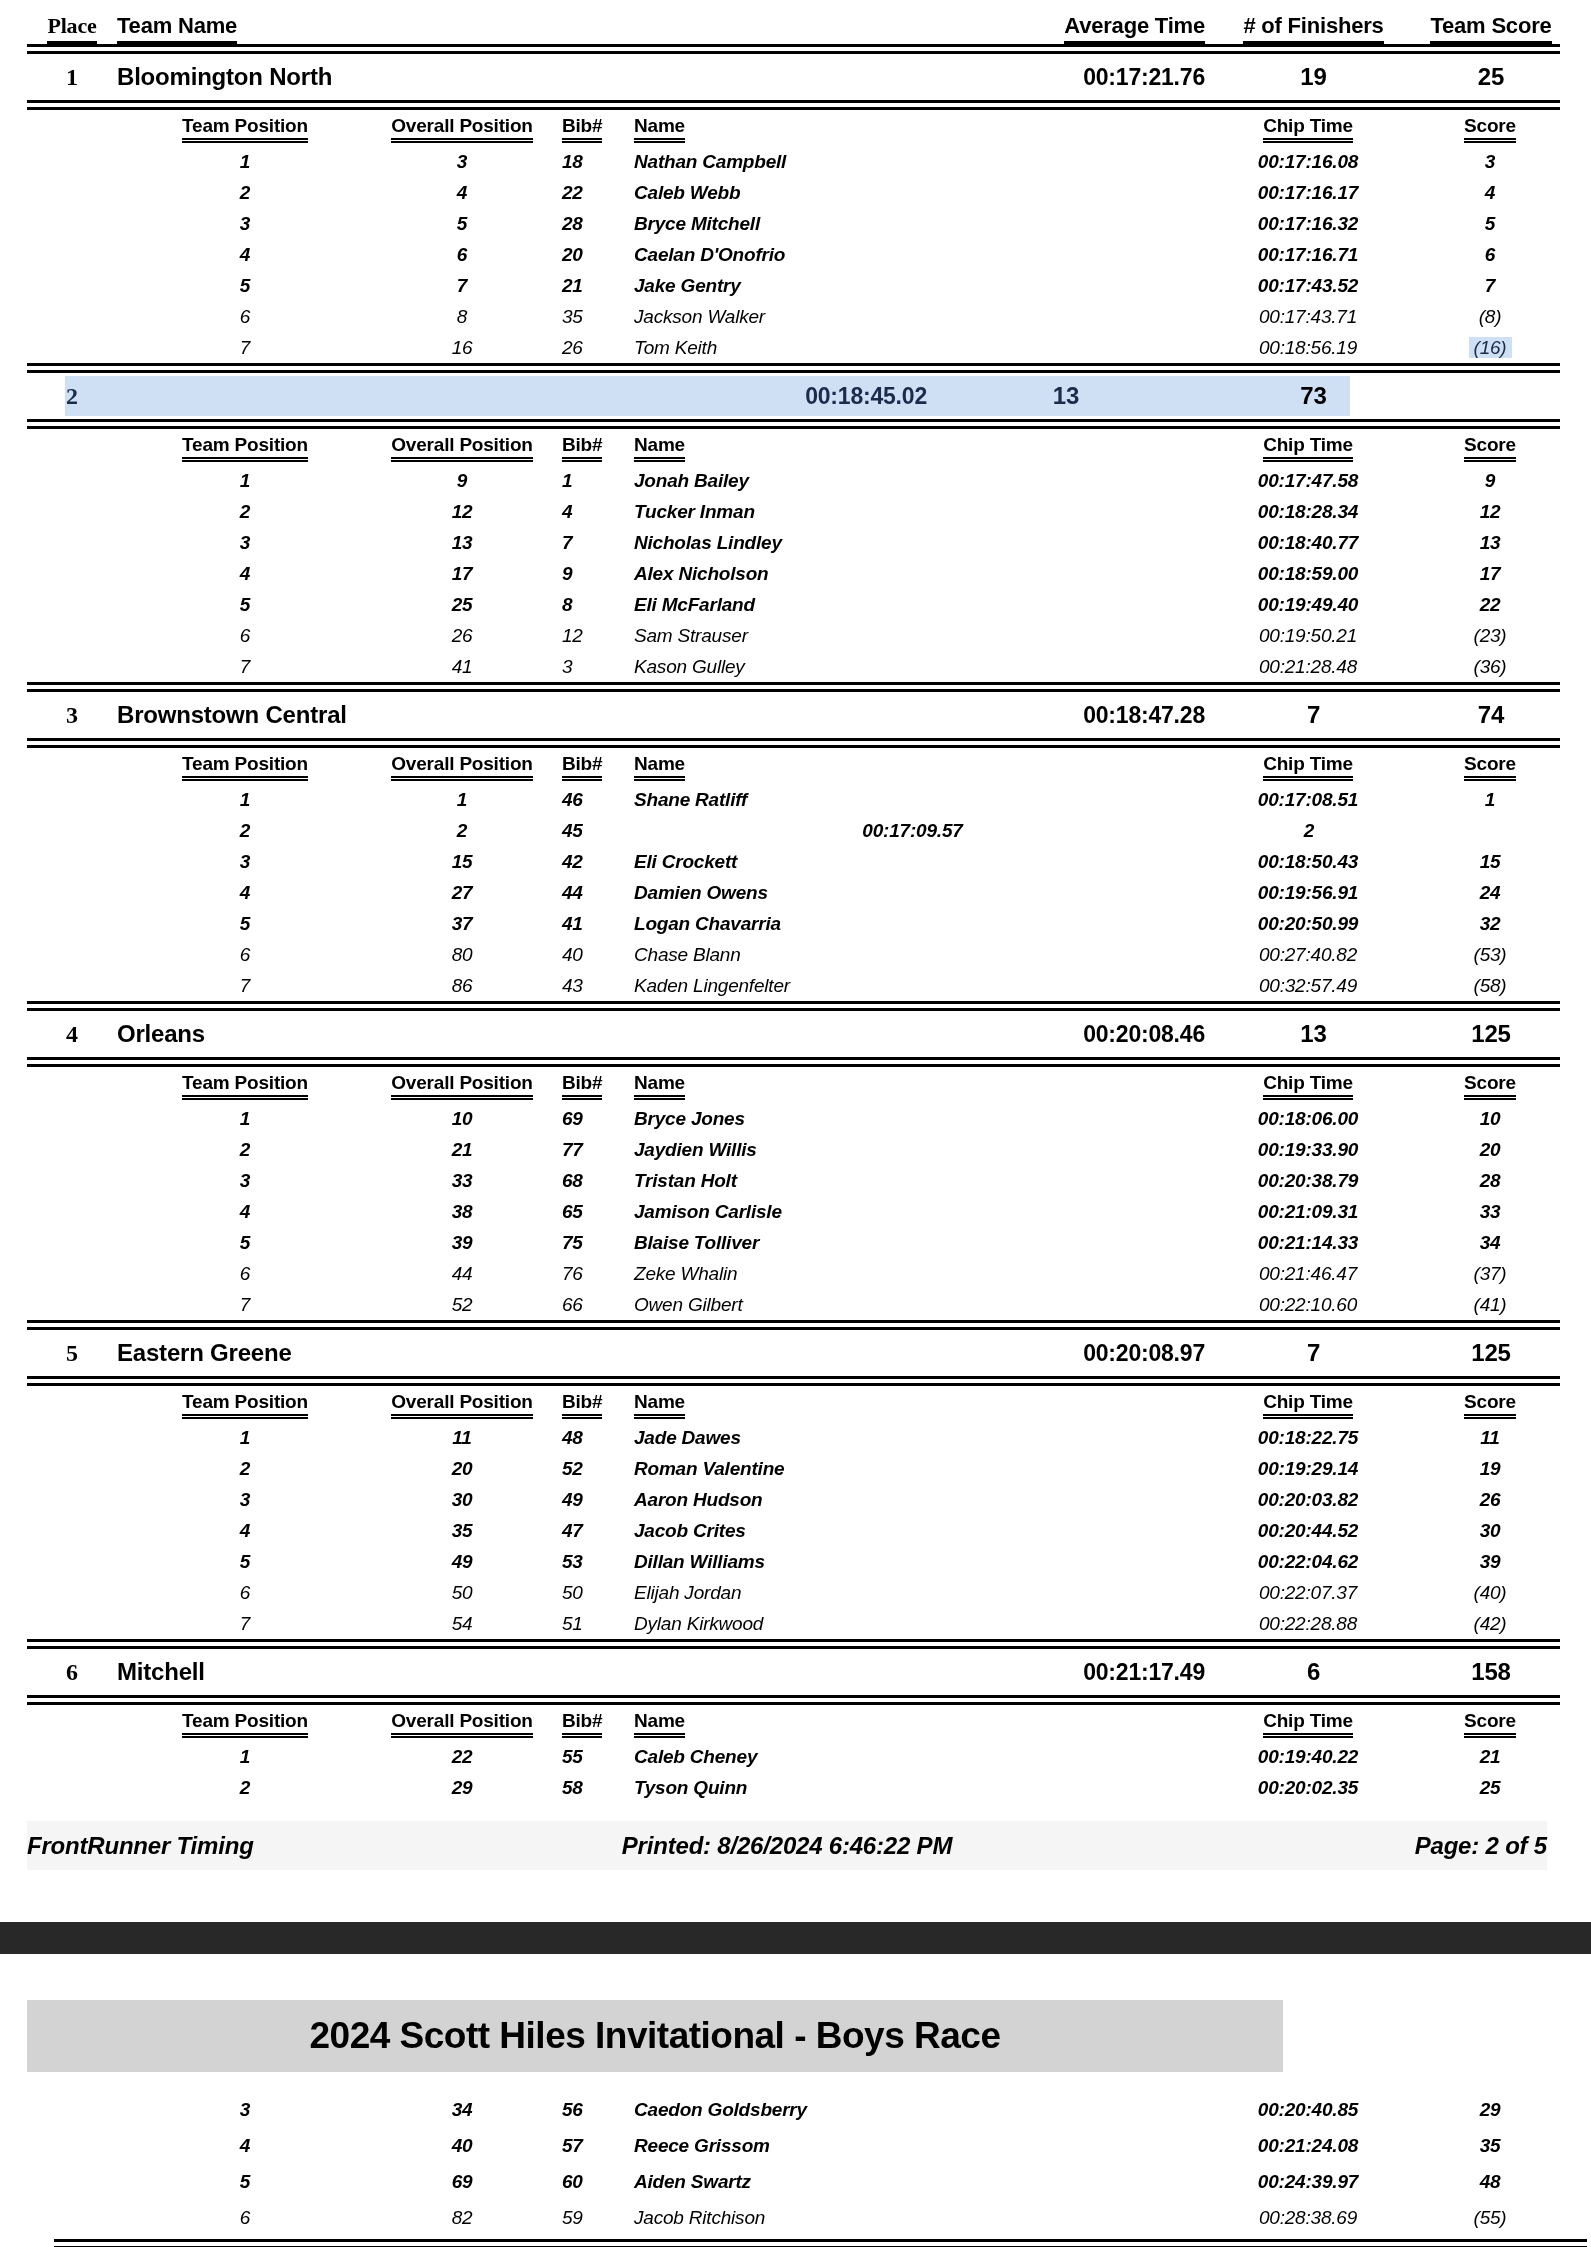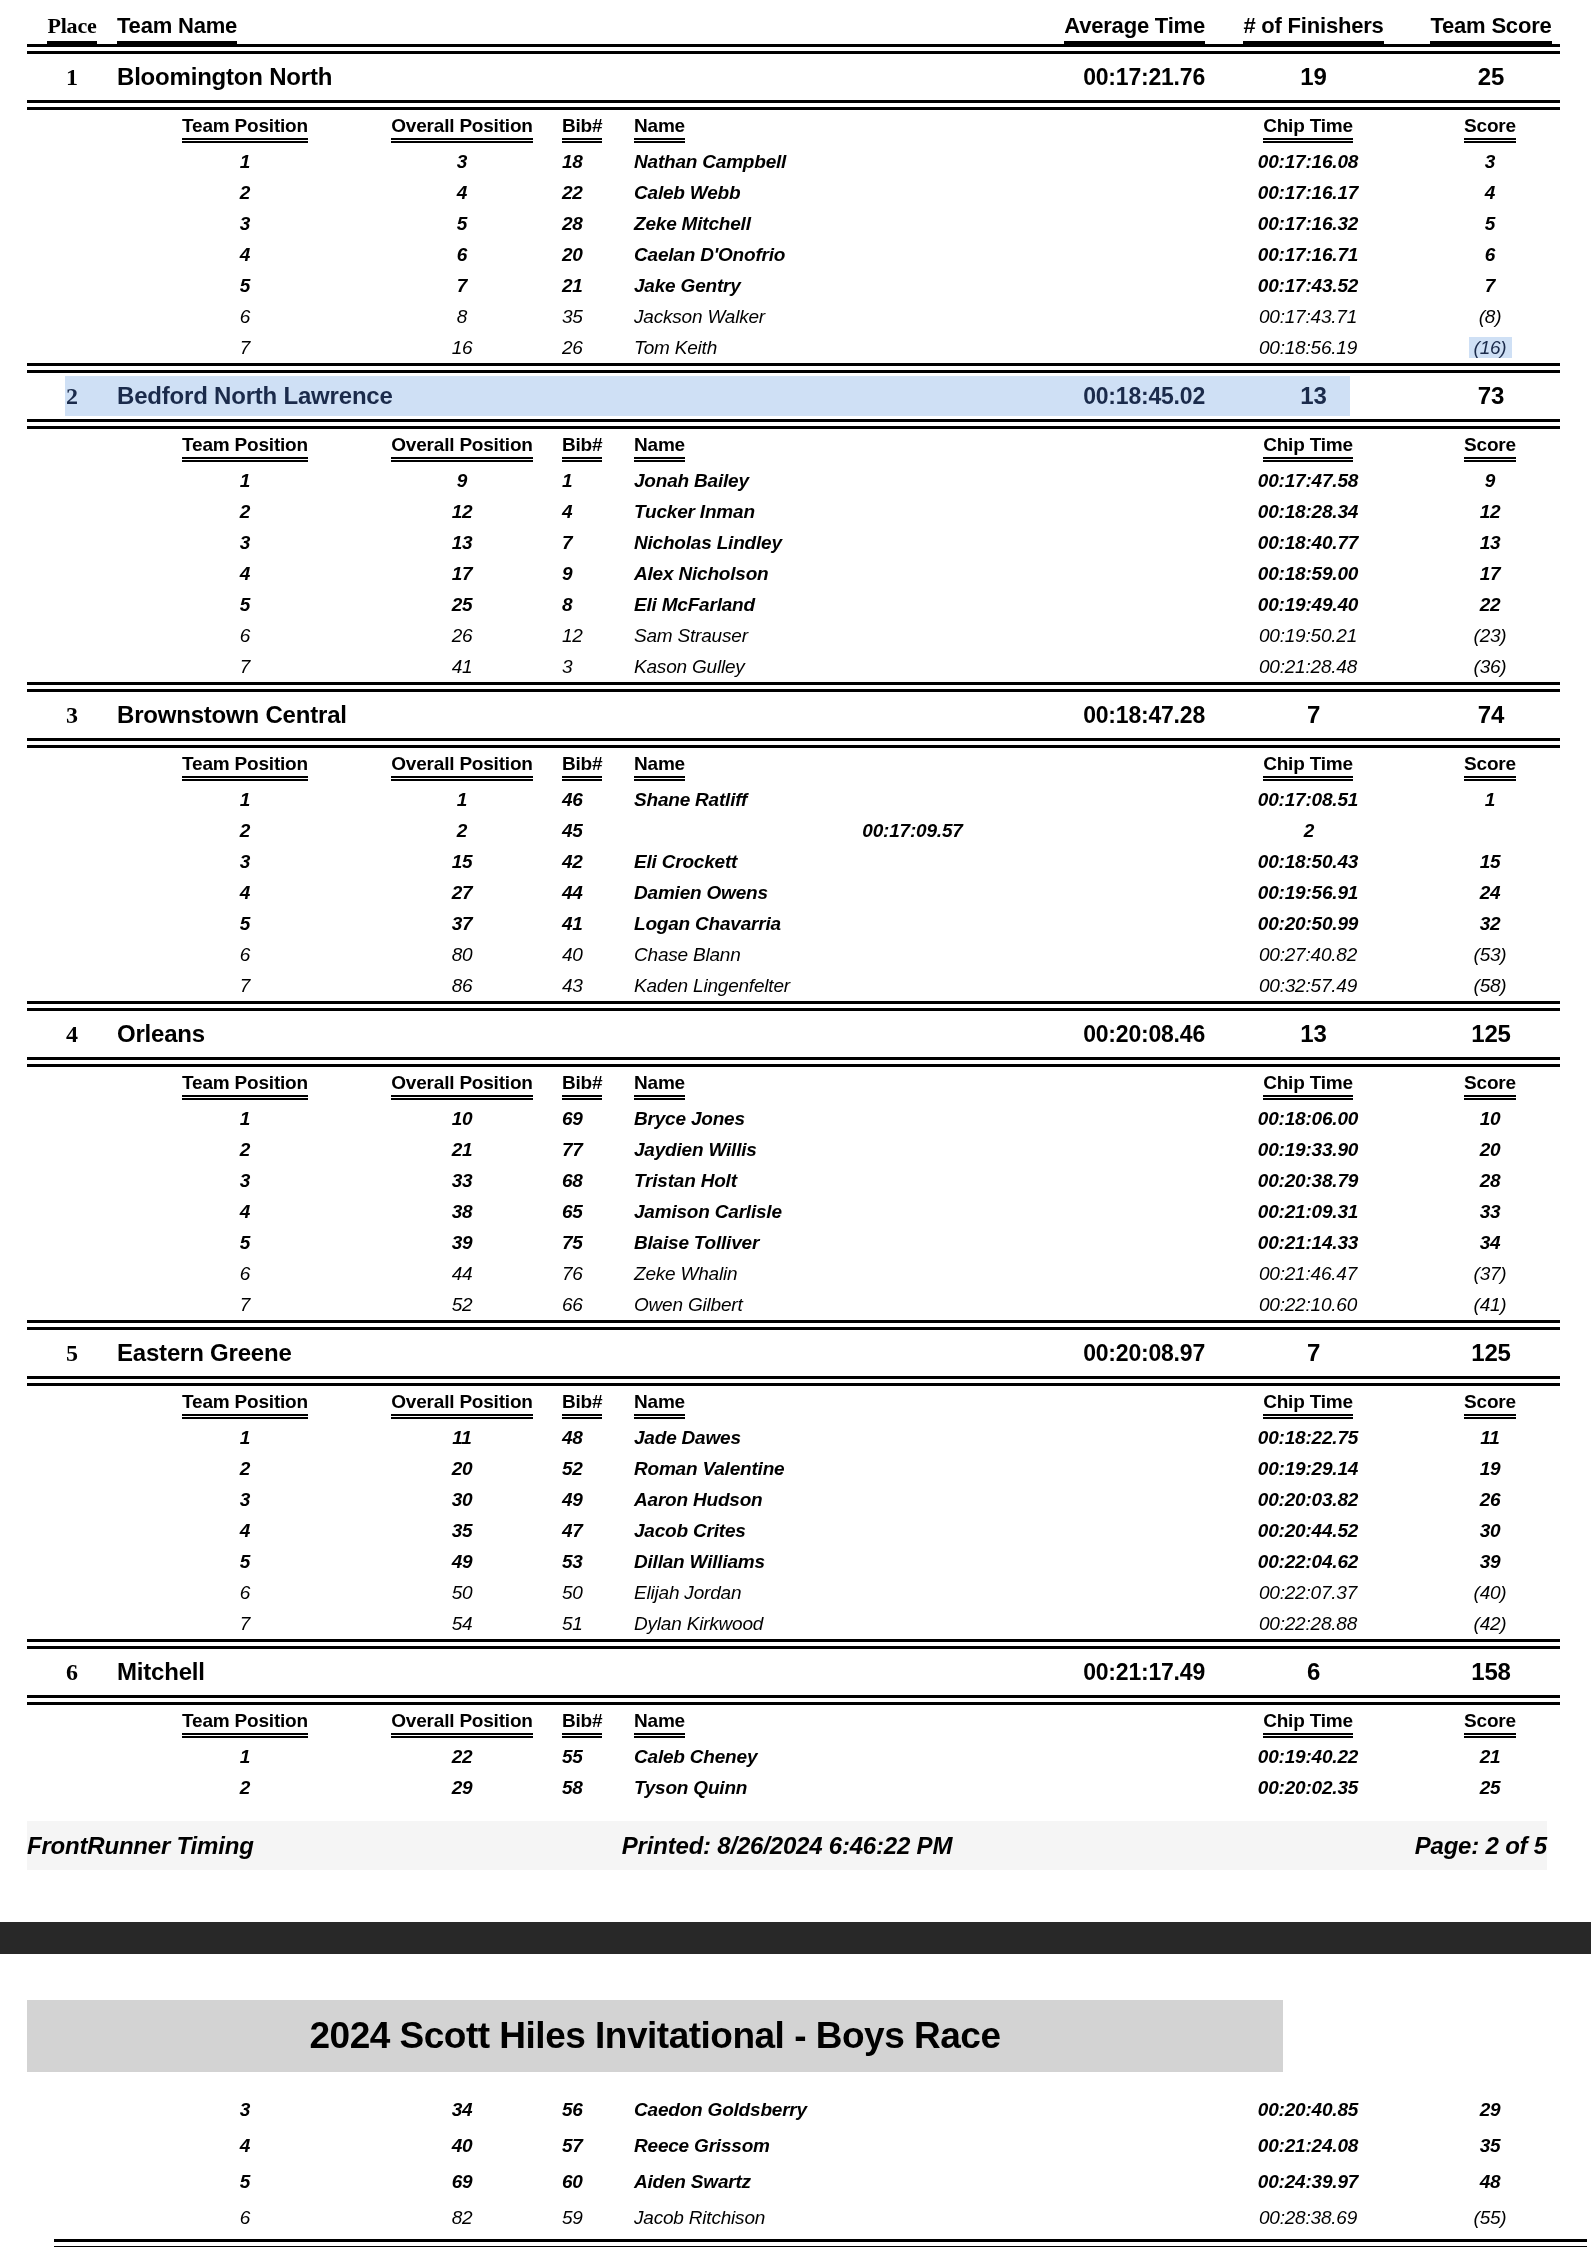--- a/index.html
+++ b/index.html
@@ -110,21 +110,21 @@
     <div class="cell pad-name">Caleb Webb</div>
     <div class="cell ctr">00:17:16.17</div>
     <div class="cell ctr pad-score"><span class="score-text">4</span></div>
   </div>
 
   <div class="runner-grid runner-row">
     <div class="cell"></div>
     <div class="cell ctr">3</div>
     <div class="cell ctr pad-overall">5</div>
     <div class="cell">28</div>
-    <div class="cell pad-name">Zeke Mitchell</div>
+    <div class="cell pad-name">Bryce Mitchell</div>
     <div class="cell ctr">00:17:16.32</div>
     <div class="cell ctr pad-score"><span class="score-text">5</span></div>
   </div>
 
   <div class="runner-grid runner-row">
     <div class="cell"></div>
     <div class="cell ctr">4</div>
     <div class="cell ctr pad-overall">6</div>
     <div class="cell">20</div>
     <div class="cell pad-name">Caelan D'Onofrio</div>
@@ -161,21 +161,20 @@
     <div class="cell ctr">00:18:56.19</div>
     <div class="cell ctr pad-score"><span class="score-text score-hl">(16)</span></div>
   </div>
 </div>
     <div class="drule trail-rule"></div>
   </div>
 
   <div class="team-block">
     <div class="main-row team-row hl">
       <div class="cell c-place hlt">2</div>
-      <div class="cell c-tname hlt">Bedford North Lawrence</div>
       <div class="cell c-avg hlt">00:18:45.02</div>
       <div class="cell c-fin hlt">13</div>
       <div class="cell c-score">73</div>
     </div>
     <div class="drule"></div>
     <div class="runner-grid subheader">
       <div class="cell"></div>
       <div class="cell ctr"><span class="dul">Team Position</span></div>
       <div class="cell ctr pad-overall"><span class="dul">Overall Position</span></div>
       <div class="cell"><span class="dul">Bib#</span></div>

